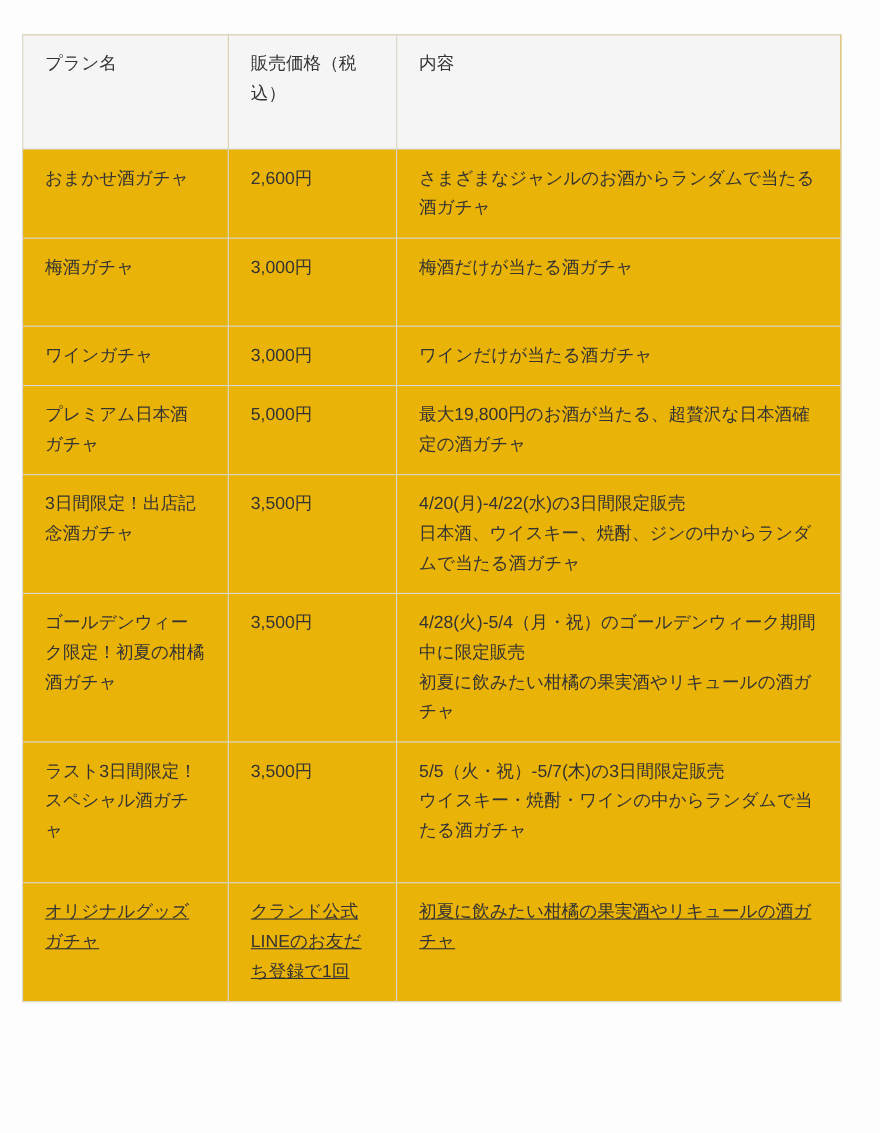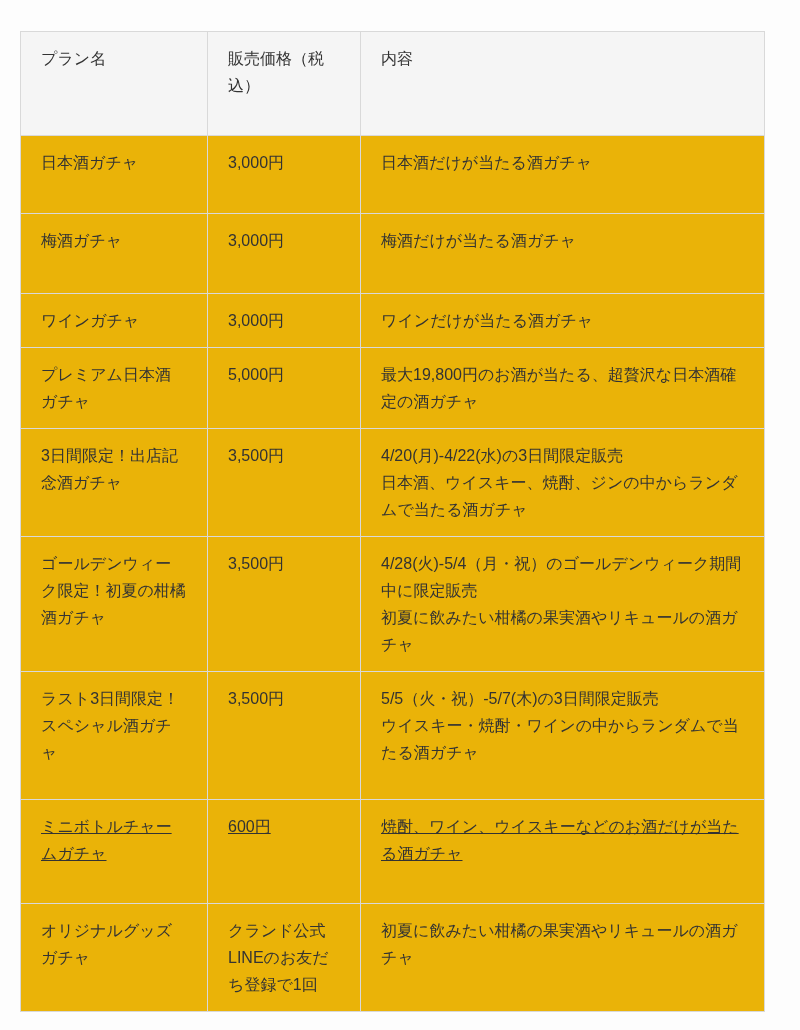--- a/index.html
+++ b/index.html
@@ -63,23 +63,23 @@
     </colgroup>
     <thead>
       <tr>
         <th>プラン名</th>
         <th>販売価格（税込）</th>
         <th>内容</th>
       </tr>
     </thead>
     <tbody>
       <tr>
-        <td>日本酒ガチャ</td>
-        <td>3,000円</td>
-        <td>日本酒だけが当たる酒ガチャ</td>
+        <td>おまかせ酒ガチャ</td>
+        <td>2,600円</td>
+        <td>さまざまなジャンルのお酒からランダムで当たる酒ガチャ</td>
       </tr>
       <tr>
         <td>梅酒ガチャ</td>
         <td>3,000円</td>
         <td>梅酒だけが当たる酒ガチャ</td>
       </tr>
       <tr>
         <td>ワインガチャ</td>
         <td>3,000円</td>
         <td>ワインだけが当たる酒ガチャ</td>
@@ -101,24 +101,19 @@
         <td>4/28(火)-5/4（月・祝）のゴールデンウィーク期間中に限定販売
 初夏に飲みたい柑橘の果実酒やリキュールの酒ガチャ</td>
       </tr>
       <tr>
         <td>ラスト3日間限定！スペシャル酒ガチャ</td>
         <td>3,500円</td>
         <td>5/5（火・祝）-5/7(木)の3日間限定販売
 ウイスキー・焼酎・ワインの中からランダムで当たる酒ガチャ</td>
       </tr>
       <tr>
-        <td>ミニボトルチャームガチャ</td>
-        <td>600円</td>
-        <td>焼酎、ワイン、ウイスキーなどのお酒だけが当たる酒ガチャ</td>
-      </tr>
-      <tr>
         <td>オリジナルグッズガチャ</td>
         <td>クランド公式LINEのお友だち登録で1回</td>
         <td>初夏に飲みたい柑橘の果実酒やリキュールの酒ガチャ</td>
       </tr>
     </tbody>
   </table>
 </div>
 
 </body></html>

